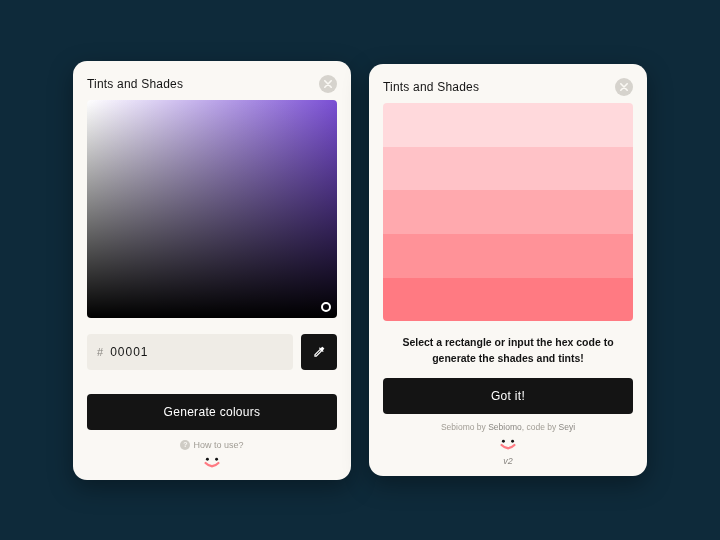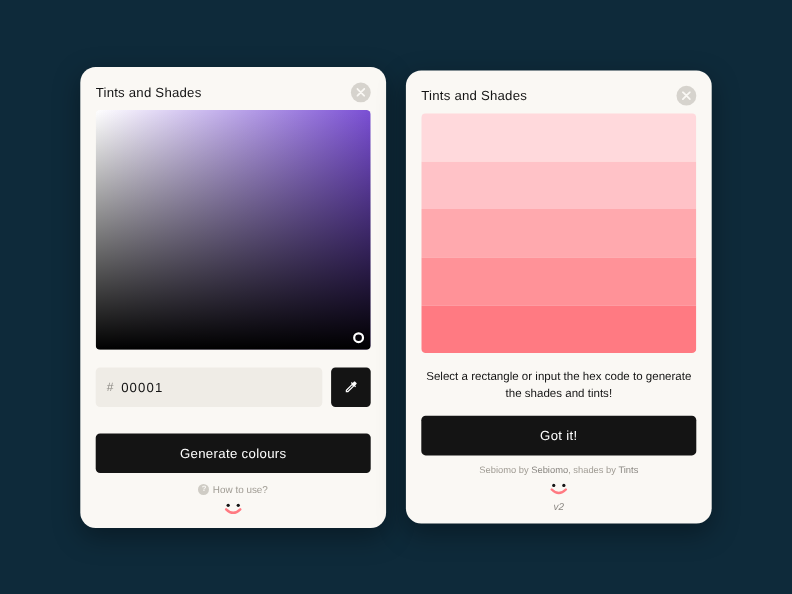--- a/index.html
+++ b/index.html
@@ -129,20 +129,21 @@
     overflow: hidden;
   }
   .swatch { flex: 1; }
   .instruction {
     margin-top: 14px;
     text-align: center;
     font-size: 10.5px;
     line-height: 1.45;
     color: #141414;
     padding: 0 4px;
+    font-weight: bold;
   }
   .credits {
     margin-top: 8px;
     text-align: center;
     font-size: 8.5px;
     color: #a09c94;
   }
   .credits .u { color: #8a8782; }
   .version {
     text-align: center;
@@ -217,21 +218,21 @@
     <div class="swatch" style="background:#ff7a82"></div>
   </div>
 
   <div class="instruction">Select a rectangle or input the hex code to generate the shades and tints!</div>
 
   <div class="primary-btn" style="margin-top:12px">
     <span>Got it!</span>
   </div>
 
   <div class="credits">
-    <span>Sebiomo by </span><span class="u">Sebiomo</span><span>, shades by </span><span class="u">Tints</span>
+    <span>Sebiomo by </span><span class="u">Sebiomo</span><span>, code by </span><span class="u">Seyi</span>
   </div>
 
   <div class="smiley">
     <svg viewBox="0 0 24 14">
         <circle cx="7" cy="3" r="1.6" fill="#141414"></circle>
         <circle cx="17" cy="3" r="1.6" fill="#141414"></circle>
         <path d="M5 7 Q12 14 19 7" stroke="#ff7a82" stroke-width="2.4" fill="none" stroke-linecap="round"></path>
       </svg>
   </div>
   <div class="version">v2</div>

